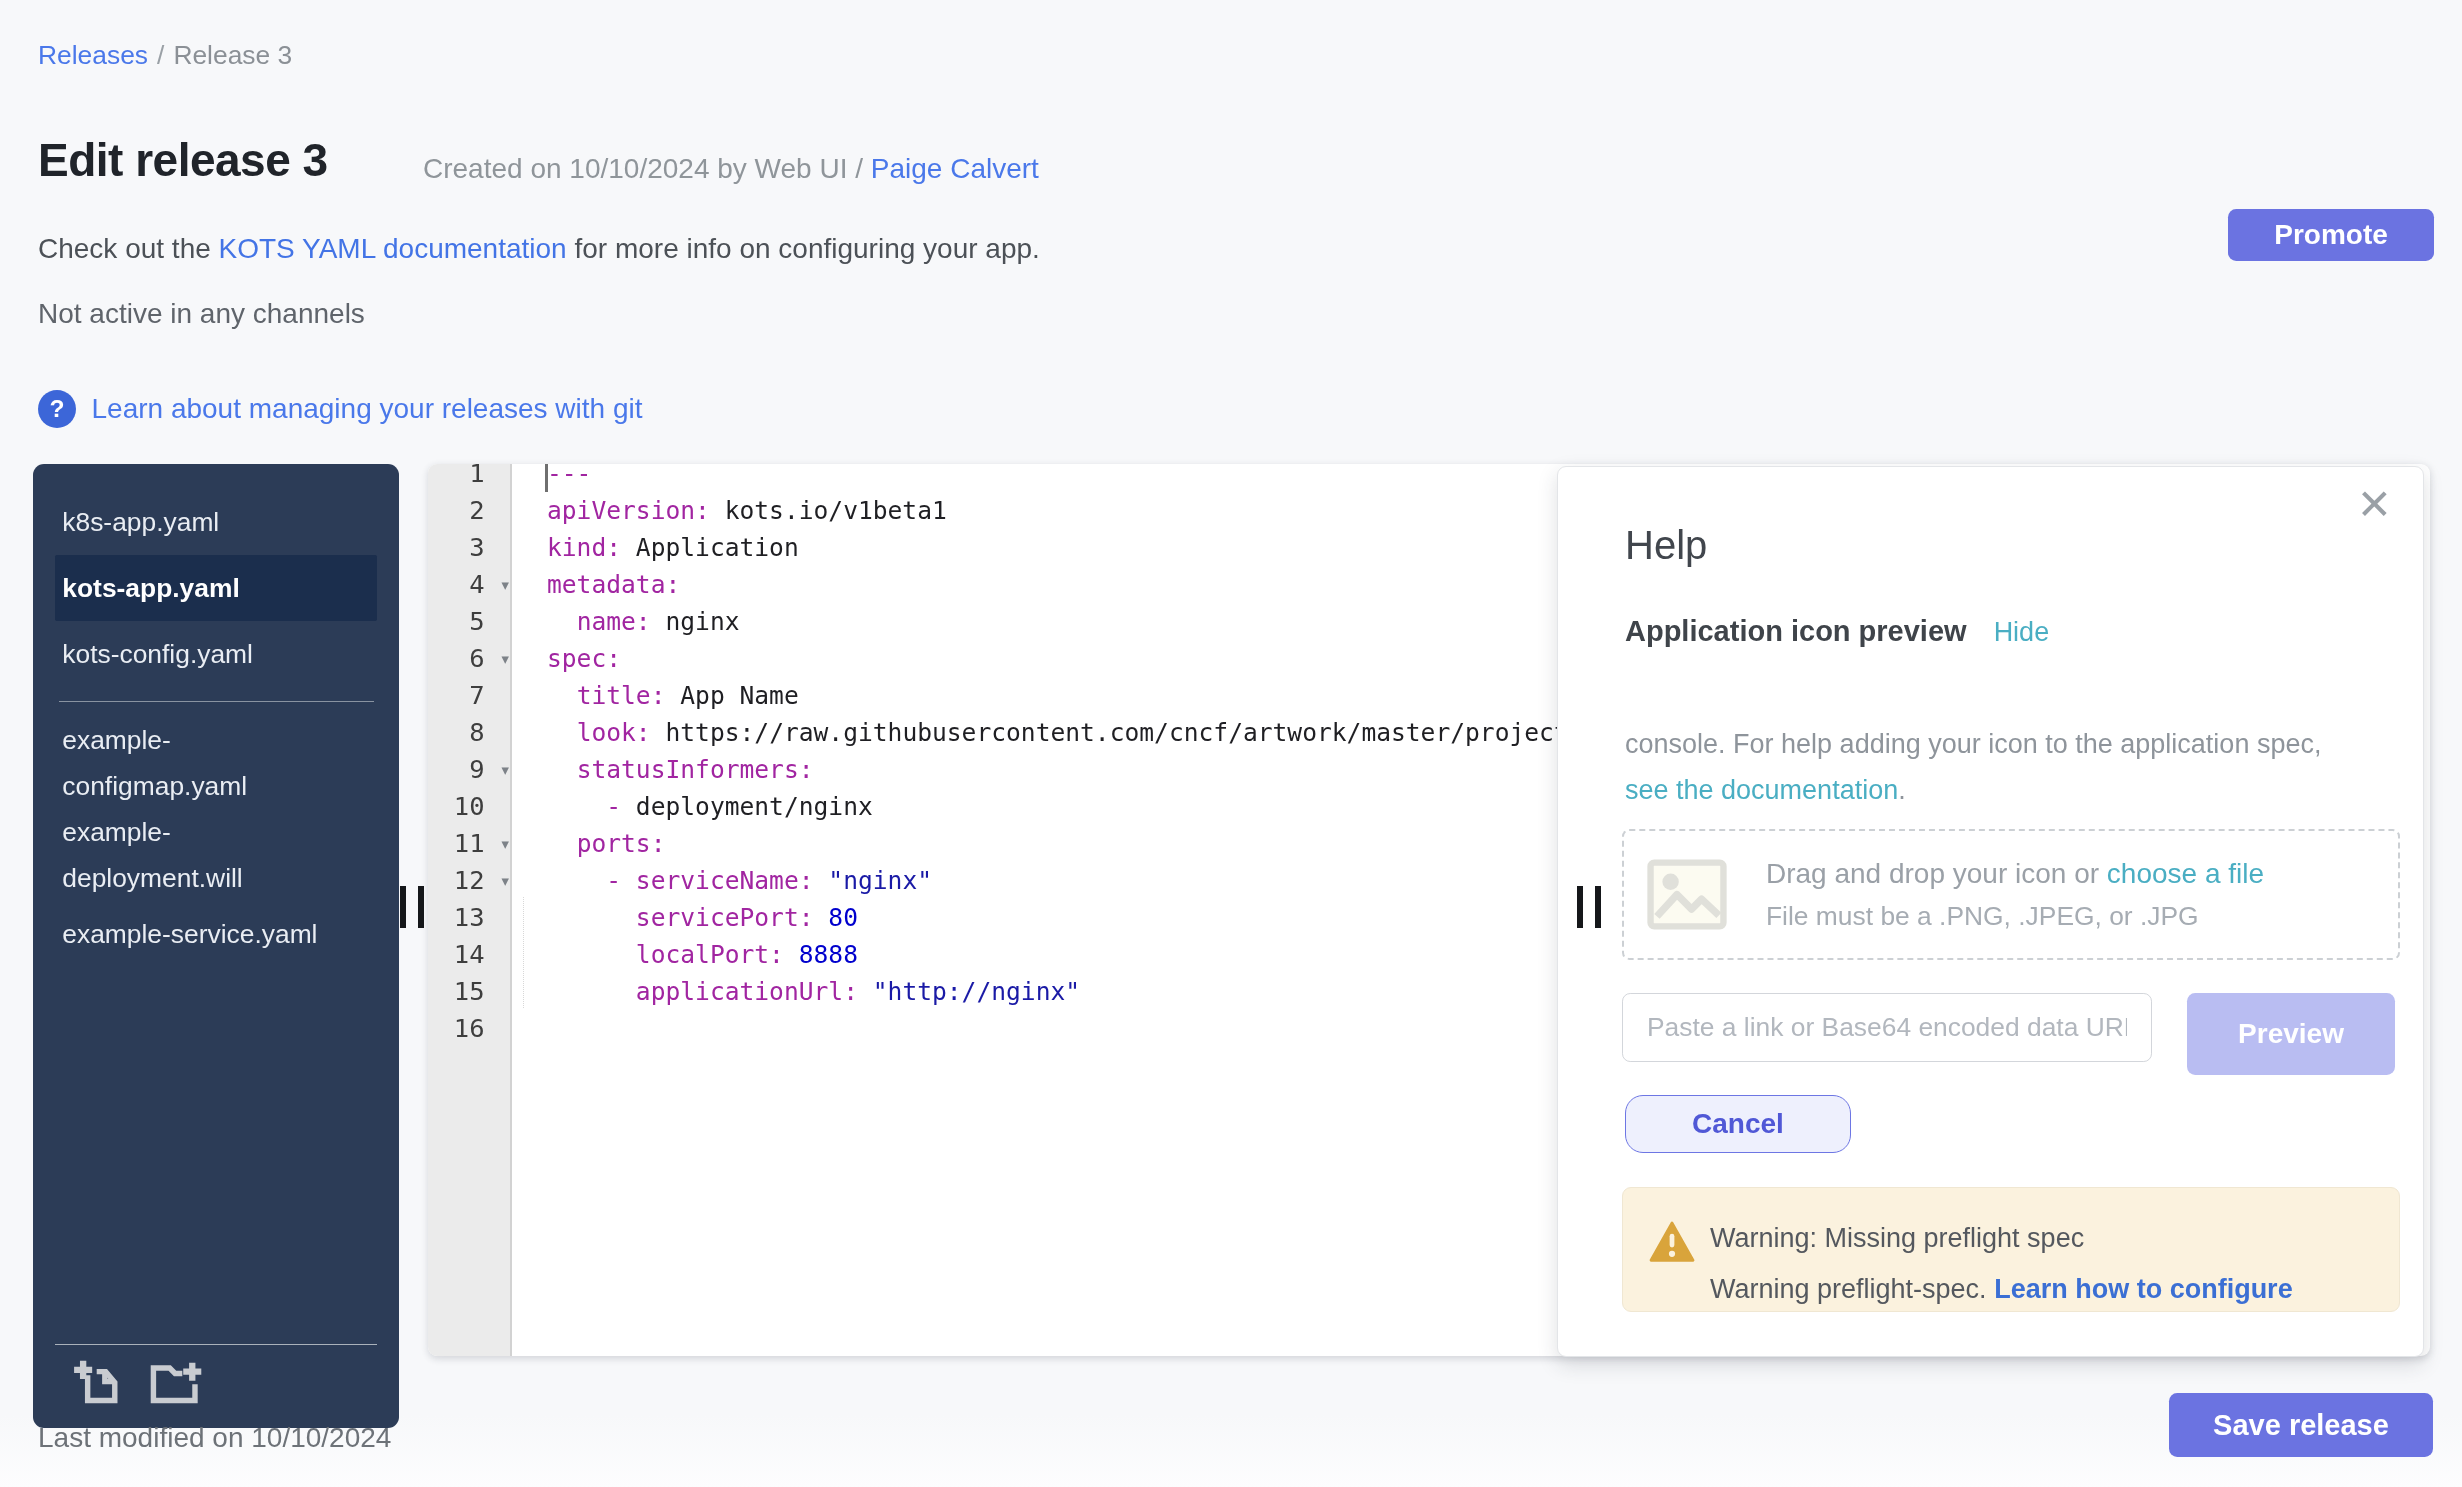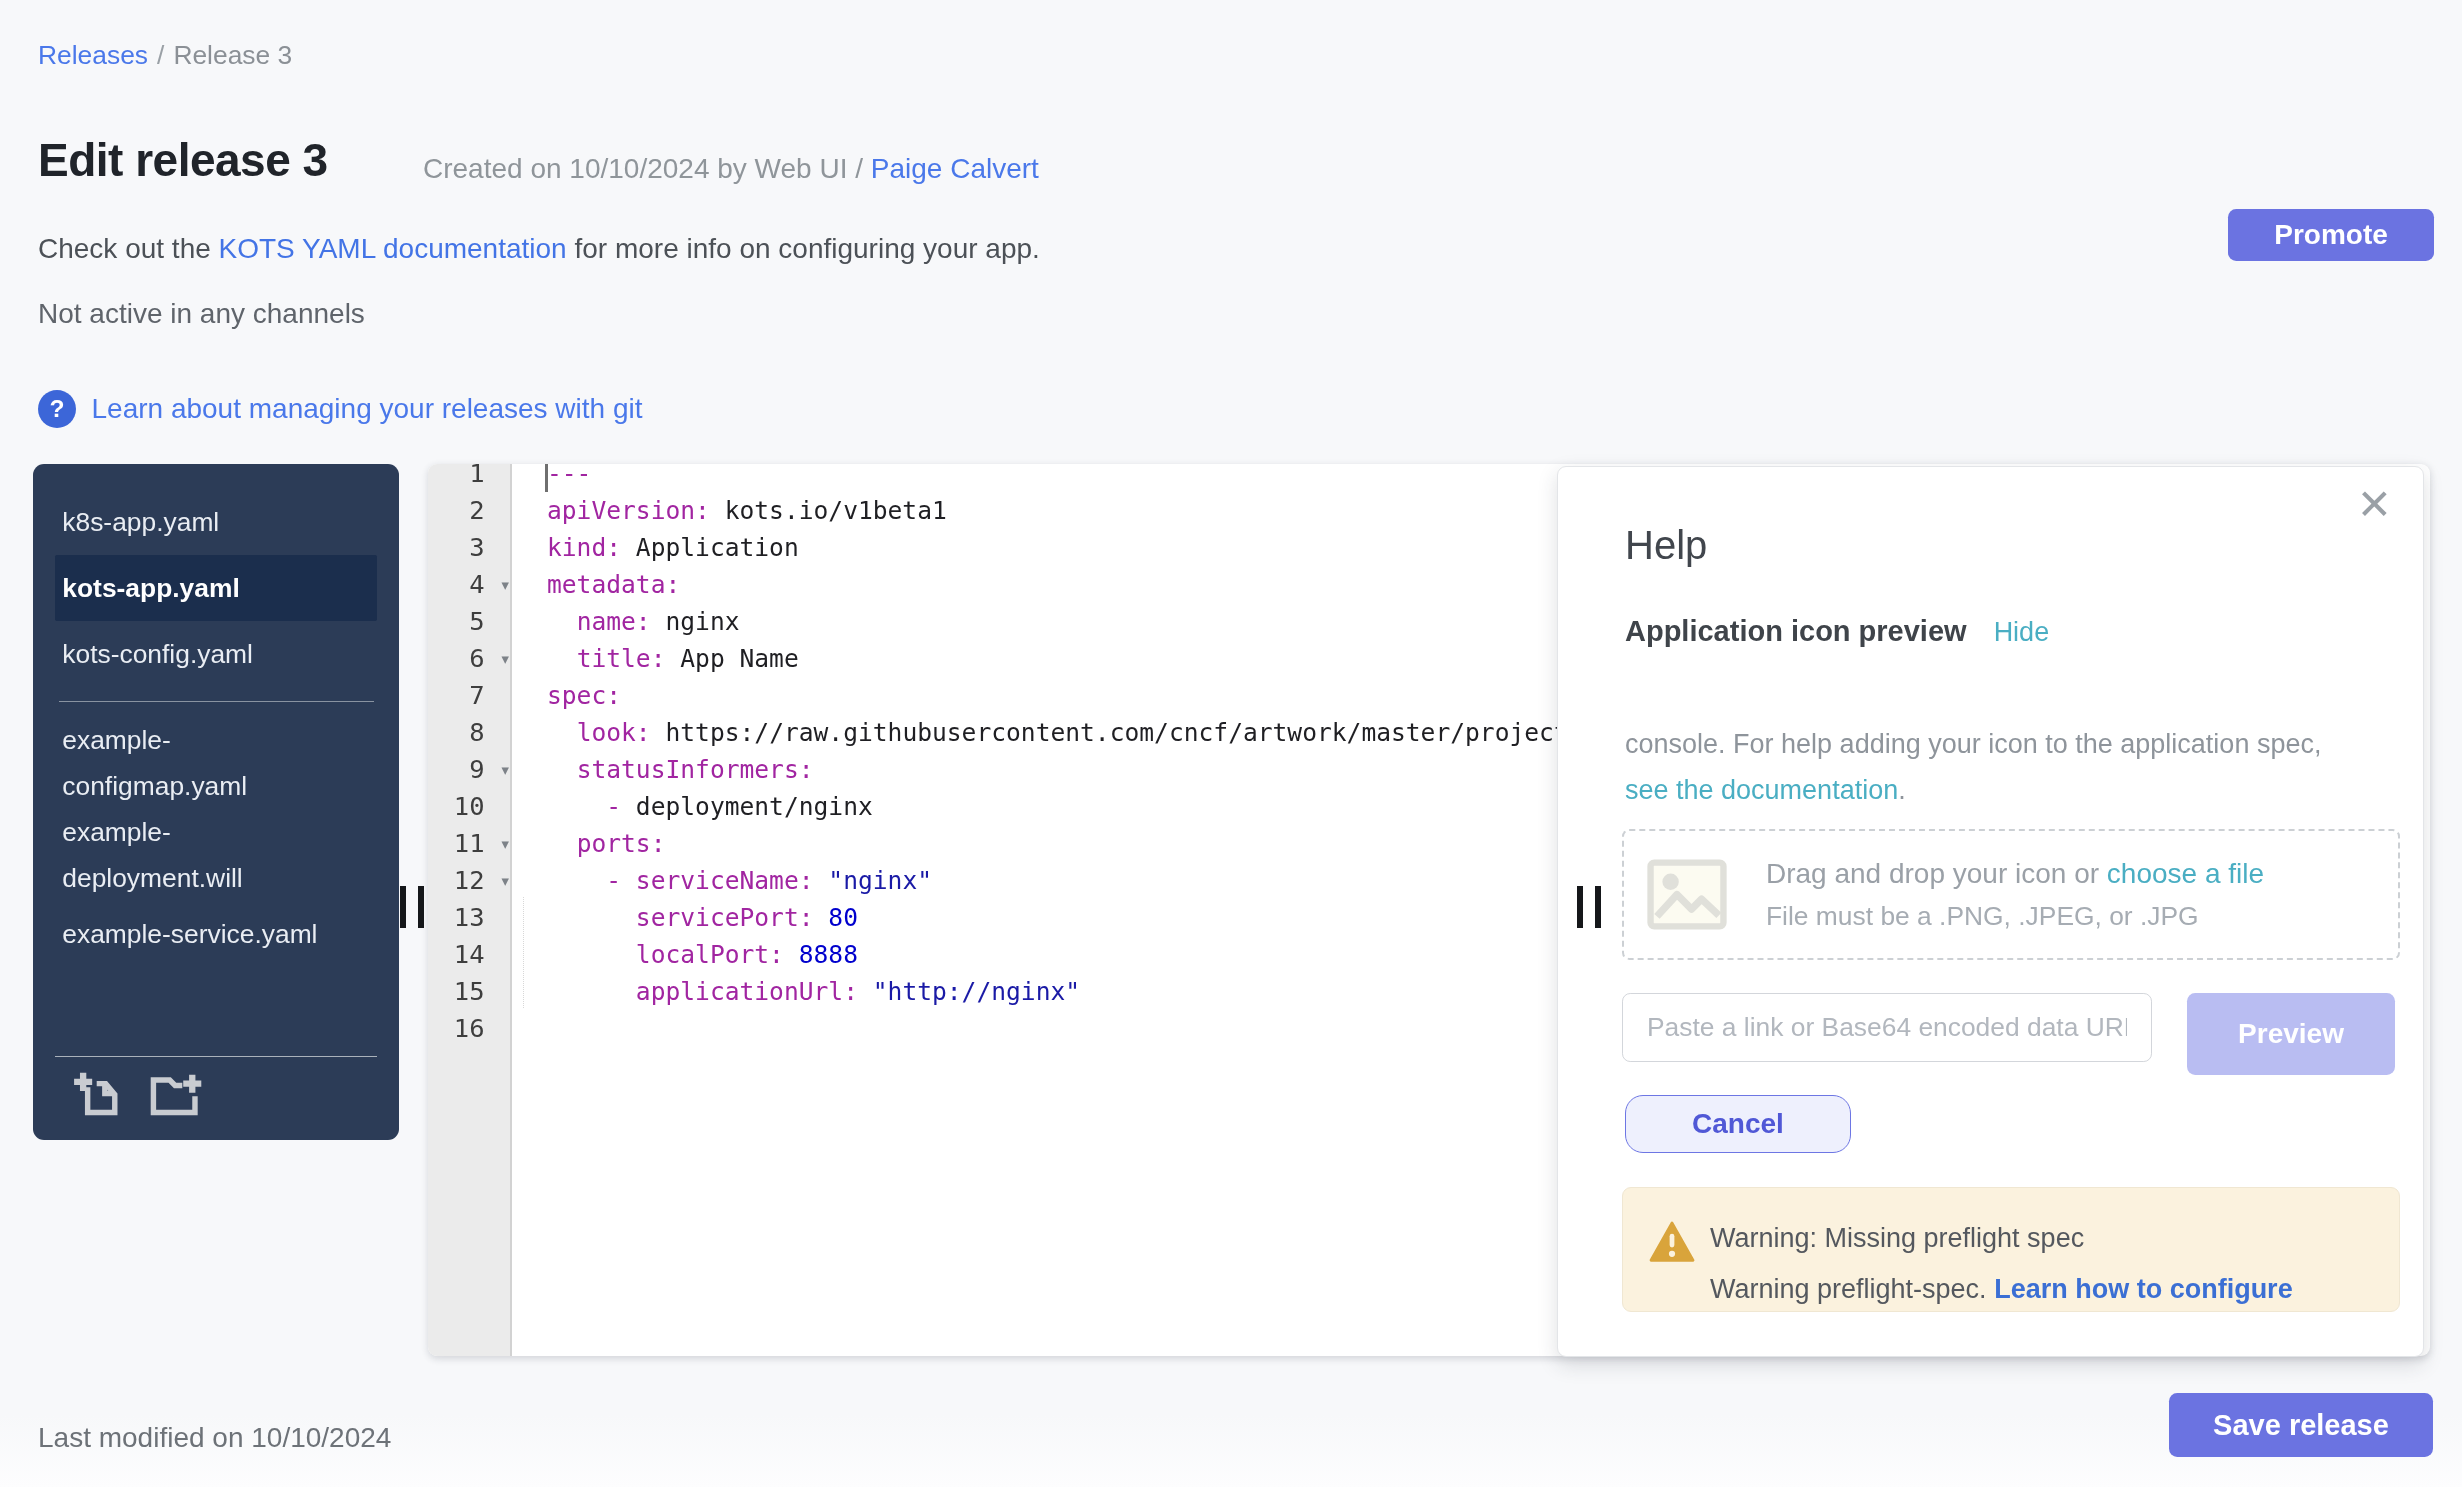--- a/index.html
+++ b/index.html
@@ -35,21 +35,21 @@
     font-size:24.6px;font-weight:700;display:flex;align-items:center;justify-content:center;
     margin-right:15.5px;}
 
   .btn{border:none;border-radius:8.2px;cursor:pointer;font-family:inherit;}
   .promote-btn{position:absolute;left:2228px;top:209px;width:206px;height:52px;
     background:#6b73e1;color:#fff;font-size:28px;font-weight:700;z-index:2;}
   .save-btn{position:absolute;left:2169px;top:1393px;width:264px;height:64px;
     background:#6b73e1;color:#fff;font-size:29px;font-weight:700;z-index:3;}
 
   
-  .sidebar{position:absolute;left:33px;top:464px;width:366px;height:676px;
+  .sidebar{position:absolute;left:33px;top:464px;width:366px;height:964px;
     background:#2c3c57;border-radius:11px;z-index:1;}
   .file-group{list-style:none;padding:0 22px;}
   .file-group.first{padding-top:24.6px;}
   .file-item{color:#e9edf3;font-size:26.4px;display:flex;align-items:center;
     padding:0 7.3px;min-height:66px;cursor:pointer;border-radius:1.8px;}
   .file-item span{display:inline-block;max-width:273px;line-height:46px;overflow-wrap:anywhere;}
   .file-item.selected{background:#1b2e4d;font-weight:700;color:#ffffff;}
   .side-divider{border:none;border-top:1.8px solid #a8b0ba;opacity:.75;margin:14.6px 25.5px;}
   .sidebar-footer{position:absolute;left:22px;right:22px;bottom:5.5px;
     border-top:1.8px solid #aab2bb;padding:14.6px 18px 16.4px;display:flex;gap:24px;}
@@ -228,22 +228,22 @@
           <div class="grow">16</div>
         </div>
     </div>
     <div class="code-col">
       <div class="code-rows" id="code-rows">
           <div class="crow"><span class="tk-sep">---</span></div>
           <div class="crow"><span class="tk-key">apiVersion:</span><span class="tk-plain"> kots.io/v1beta1</span></div>
           <div class="crow"><span class="tk-key">kind:</span><span class="tk-plain"> Application</span></div>
           <div class="crow"><span class="tk-key">metadata:</span></div>
           <div class="crow"><span class="tk-plain">  </span><span class="tk-key">name:</span><span class="tk-plain"> nginx</span></div>
+          <div class="crow"><span class="tk-key">spec:</span></div>
           <div class="crow"><span class="tk-plain">  </span><span class="tk-key">title:</span><span class="tk-plain"> App Name</span></div>
-          <div class="crow"><span class="tk-key">spec:</span></div>
           <div class="crow"><span class="tk-plain">  </span><span class="tk-key">look:</span><span class="tk-plain"> https://raw.githubusercontent.com/cncf/artwork/master/projects/</span></div>
           <div class="crow"><span class="tk-plain">  </span><span class="tk-key">statusInformers:</span></div>
           <div class="crow"><span class="tk-plain">    </span><span class="tk-sep">- </span><span class="tk-plain">deployment/nginx</span></div>
           <div class="crow"><span class="tk-plain">  </span><span class="tk-key">ports:</span></div>
           <div class="crow"><span class="tk-plain">    </span><span class="tk-sep">- </span><span class="tk-key">serviceName:</span><span class="tk-plain"> </span><span class="tk-str">"nginx"</span></div>
           <div class="crow"><span class="tk-plain">      </span><span class="tk-key">servicePort:</span><span class="tk-plain"> </span><span class="tk-num">80</span></div>
           <div class="crow"><span class="tk-plain">      </span><span class="tk-key">localPort:</span><span class="tk-plain"> </span><span class="tk-num">8888</span></div>
           <div class="crow"><span class="tk-plain">      </span><span class="tk-key">applicationUrl:</span><span class="tk-plain"> </span><span class="tk-str">"http://nginx"</span></div>
           <div class="crow"></div>
         </div>

